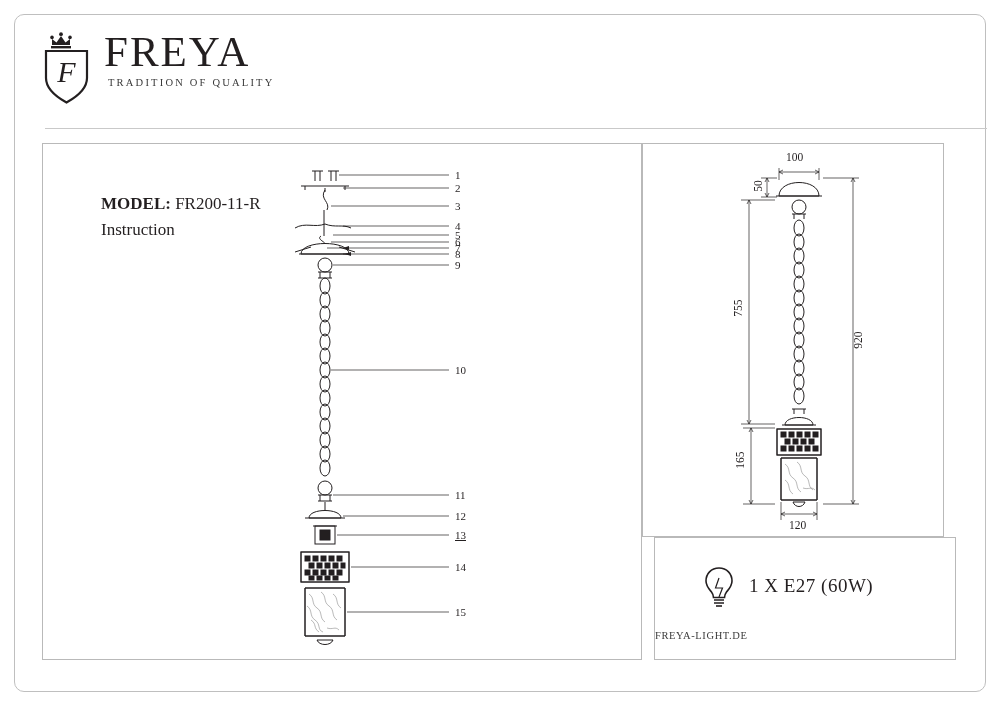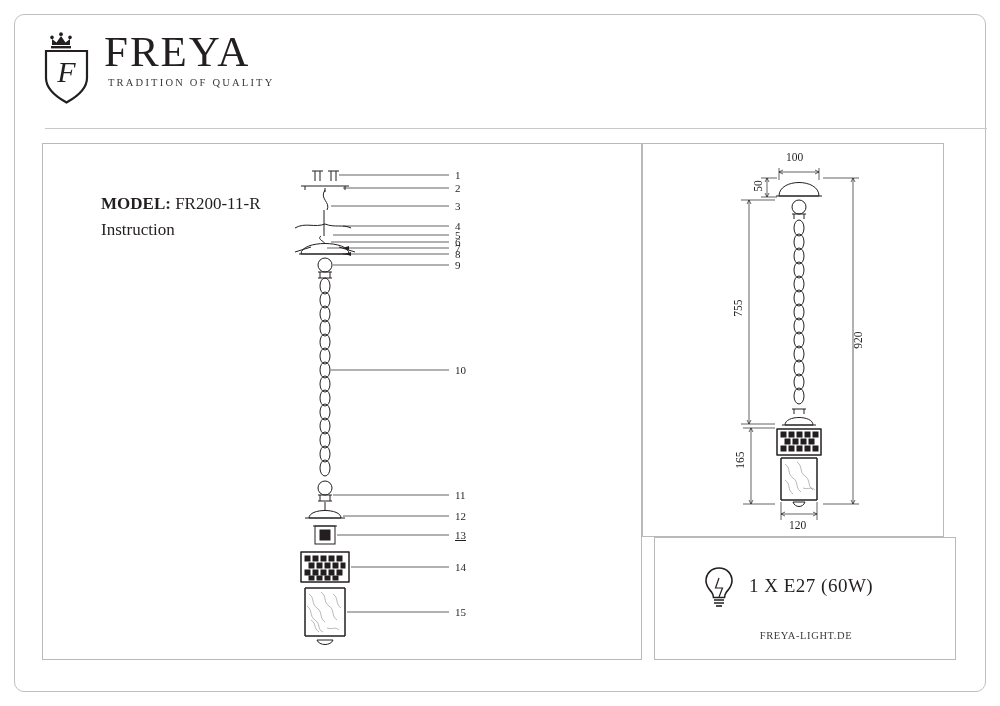--- a/index.html
+++ b/index.html
@@ -133,21 +133,21 @@
     font-family: "Liberation Serif", serif;
     font-size: 19px;
     letter-spacing: 0.5px;
     margin-left: 12px;
     color: #231f20;
   }
   .site-url {
     position: absolute;
     left: 0; top: 92px;
     width: 302px;
-    text-align: center;
+    text-align: left;
     font-family: "Liberation Serif", serif;
     font-size: 10.5px;
     letter-spacing: 0.6px;
     color: #3c3c3c;
   }
 </style>
 </head>
 <body>
 
 <div class="page-frame"></div>

